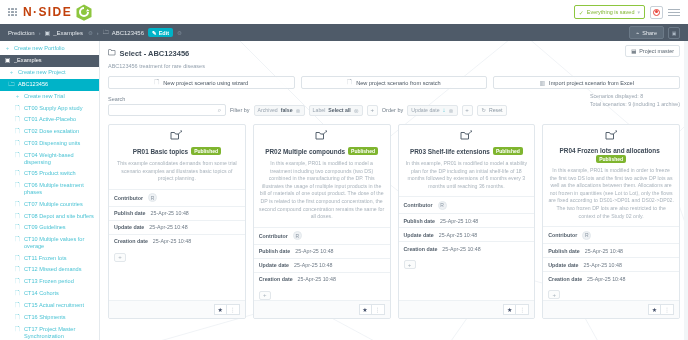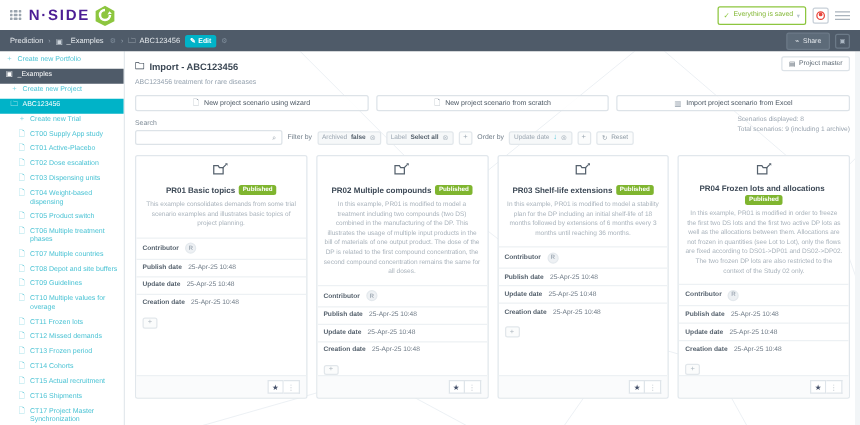--- a/index.html
+++ b/index.html
@@ -18,21 +18,21 @@
     height: 24px; background: #ffffff; display: flex; align-items: center;
     padding: 0 8px; flex: 0 0 24px; position: relative; z-index: 5;
   }
   .grid-dots {
     width: 9px; height: 9px; display: grid; grid-template-columns: repeat(3,1fr);
     grid-template-rows: repeat(3,1fr); gap: 1px; margin-right: 6px;
   }
   .grid-dots i { background: #9aa4ae; border-radius: 0.5px; display:block; }
   .brand { display: flex; align-items: center; gap: 4px; }
   .brand-text {
-    font-size: 12px; font-weight: bold; letter-spacing: 1.4px; color: #4c1d95;
+    font-size: 12px; font-weight: bold; letter-spacing: 1.4px; color: #c2410c;
   }
   .brand-hex { width: 16px; height: 17px; position: relative; }
   .topbar-right { margin-left: auto; display: flex; align-items: center; gap: 5px; }
   .saved-pill {
     border: 1px solid #8dc63f; color: #7fb52f; border-radius: 2px;
     font-size: 5.5px; padding: 2.5px 4px; display: flex; align-items: center; gap: 3px;
     background: #ffffff; white-space: nowrap;
   }
   .saved-pill .chk { color: #8dc63f; font-size: 6px; }
   .saved-pill .caret { color: #b9c4ce; font-size: 5px; }
@@ -370,21 +370,21 @@
           <path d="M400,230 L470,250 L520,340"></path>
           <path d="M200,260 L330,330"></path>
           <path d="M560,110 L588,190"></path>
         </g>
       </svg>
 
       <div class="main-inner">
 
         <div class="page-title">
           <span>🗀</span>
-          <span>Import - ABC123456</span>
+          <span>Select - ABC123456</span>
         </div>
         <div class="page-sub">ABC123456 treatment for rare diseases</div>
 
         <div class="sq-btn" style="position:absolute;right:8px;top:4px;width:auto;height:12px;padding:0 5px;gap:3px;border-color:#dde3e8;background:#fff;color:#5a6671;font-size:5.4px;">
           <span>▤</span>
           <span>Project master</span>
         </div>
 
         <div class="action-row" id="action-row">
             <div class="action-btn">

